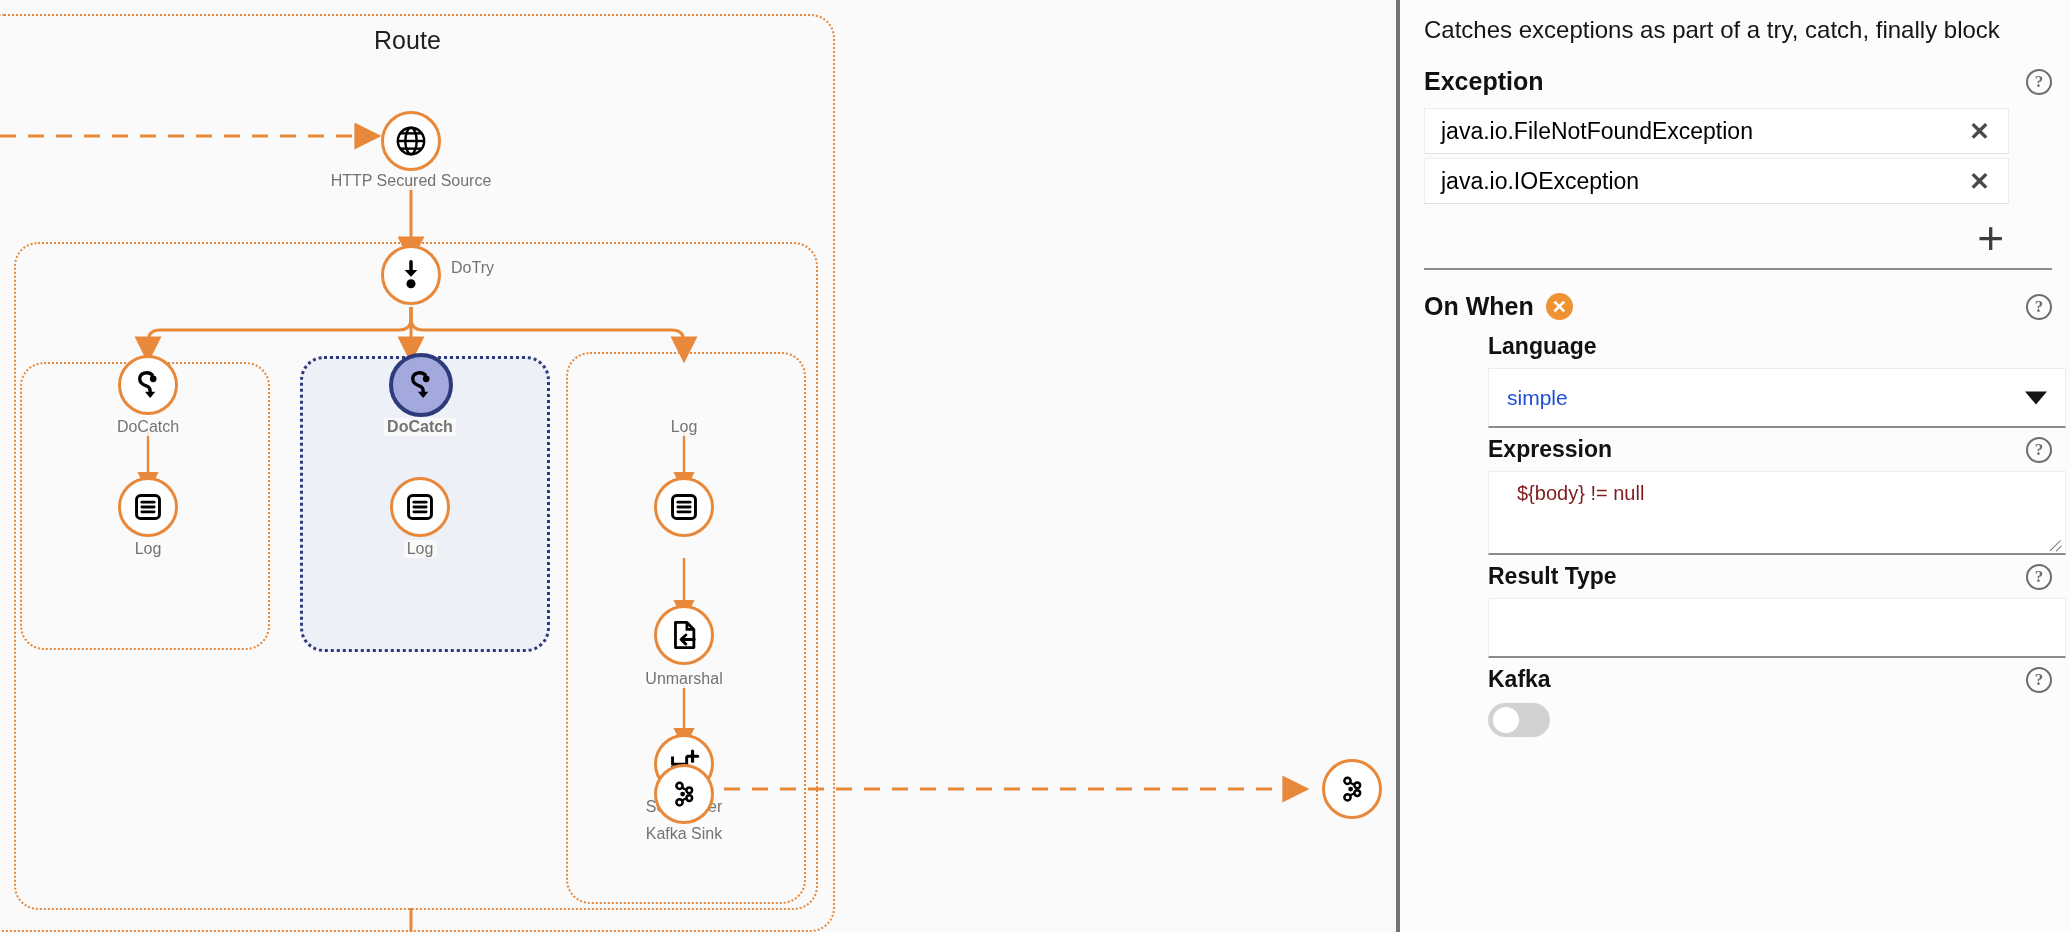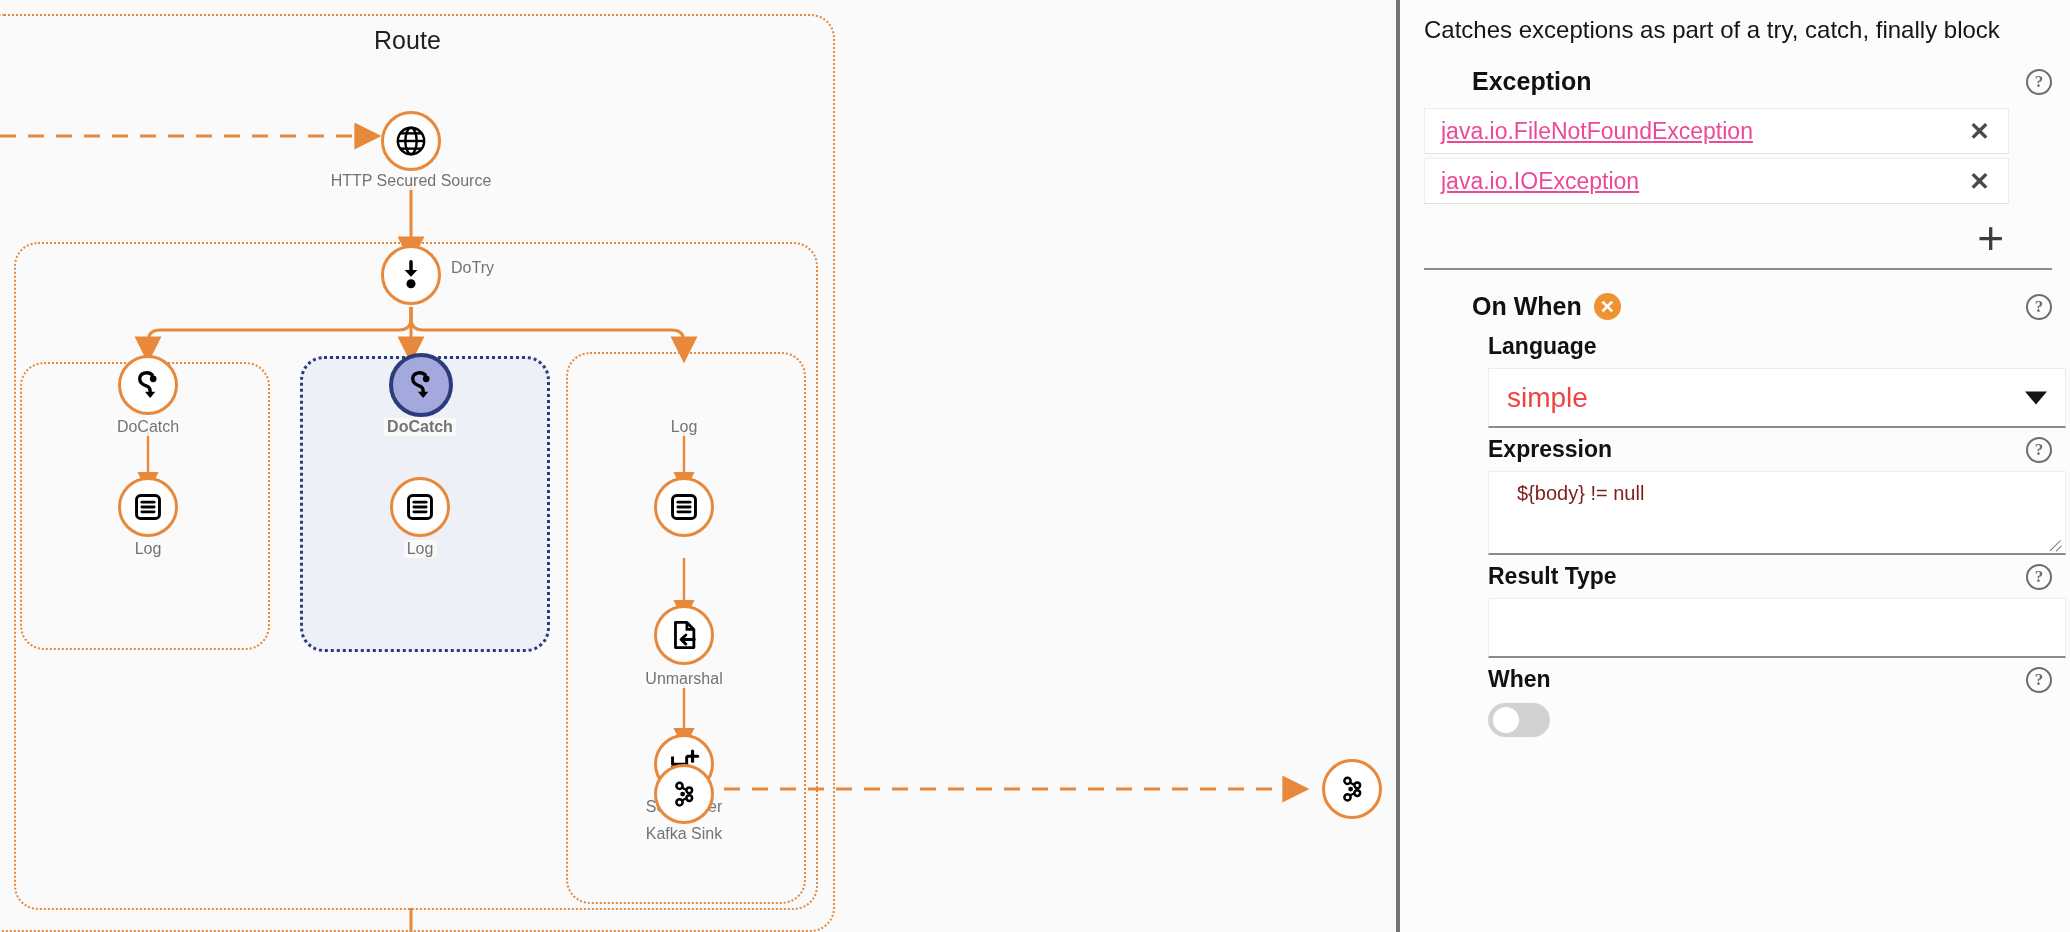--- a/index.html
+++ b/index.html
@@ -89,21 +89,21 @@
     font-size: 24px; color: #151515;
     line-height: 1.3; margin-bottom: 22px;
     white-space: nowrap;
   }
 
   .sec-head {
     display: flex; align-items: center;
     justify-content: space-between;
     margin-bottom: 12px;
   }
-  .sec-head-l { display: flex; align-items: center; gap: 12px; margin-left: 48px; }
+  .sec-head-l { display: flex; align-items: center; gap: 12px; }
   .sec-title { font-size: 25px; font-weight: 700; color: #111; }
 
   .help {
     width: 26px; height: 26px; border-radius: 50%;
     border: 2px solid #6a6e73; color: #6a6e73;
     font-size: 17px; font-weight: 700;
     display: flex; align-items: center; justify-content: center;
     flex: 0 0 26px; cursor: pointer;
     font-family: "Liberation Serif", serif;
   }
@@ -120,21 +120,21 @@
   .exc-row {
     display: flex; align-items: center;
     width: 585px;
     height: 46px;
     background: #fff;
     border: 1px solid #ededed;
     border-bottom: 1px solid #e0e0e0;
     padding: 0 14px 0 16px;
     margin-bottom: 4px;
   }
-  .exc-val { flex: 1 1 auto; font-size: 23px; color: #ec4899; text-decoration: underline; }
+  .exc-val { flex: 1 1 auto; font-size: 23px; color: #000000; }
   .exc-x {
     font-size: 25px; font-weight: 700; color: #4a4a4a;
     cursor: pointer; line-height: 1; padding: 0 4px;
   }
   .add-row {
     display: flex; align-items: center; justify-content: flex-end;
     height: 62px;
     border-bottom: 2px solid #8a8d90;
     padding-right: 48px;
   }
@@ -155,21 +155,21 @@
   .select-box {
     position: relative;
     width: 578px; height: 60px;
     background: #fff;
     border: 1px solid #ededed;
     border-bottom: 2px solid #8a8d90;
     display: flex; align-items: center;
     padding: 0 18px;
     cursor: pointer;
   }
-  .select-val { font-size: 28px; color: #ef4444; }
+  .select-val { font-size: 21px; color: #1d4ed8; }
   .caret {
     position: absolute; right: 18px; top: 50%;
     transform: translateY(-50%);
     width: 0; height: 0;
     border-left: 11px solid transparent;
     border-right: 11px solid transparent;
     border-top: 13px solid #151515;
   }
 
   .textarea-box {
@@ -464,21 +464,21 @@
             <span class="field-label">Result Type</span>
             <span class="help">?</span>
           </div>
           <div class="input-box">
             <span></span>
           </div>
         </div>
 
         <div class="field-block">
           <div class="field-label-row">
-            <span class="field-label">When</span>
+            <span class="field-label">Kafka</span>
             <span class="help">?</span>
           </div>
           <div class="toggle">
             <span class="knob"></span>
           </div>
         </div>
 
       </div>
     </div>
   </div>

